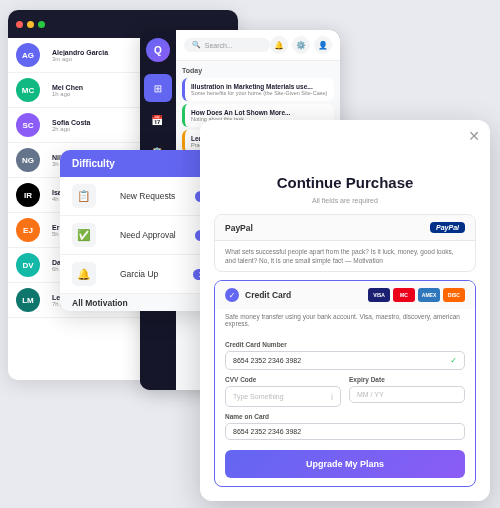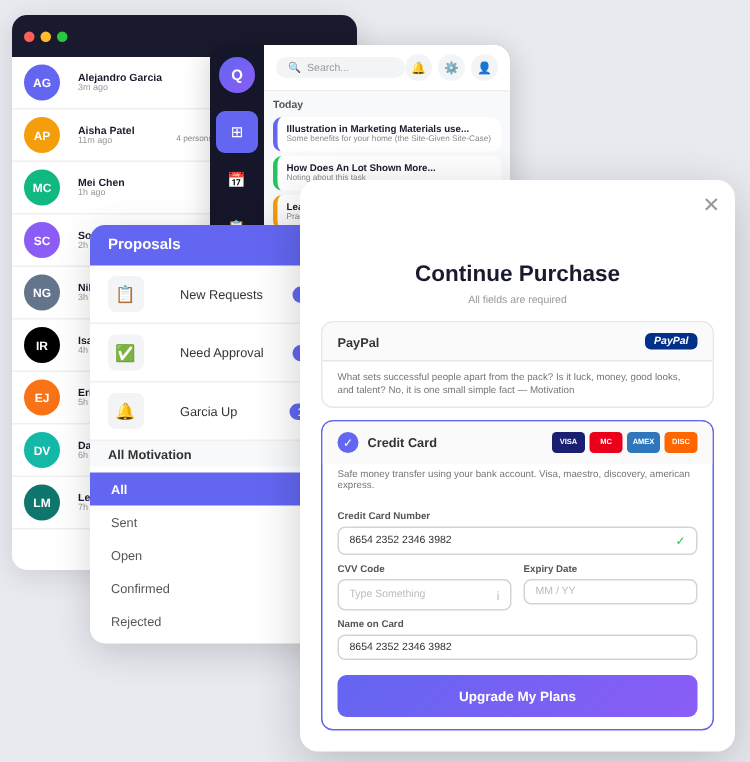--- a/index.html
+++ b/index.html
@@ -351,32 +351,20 @@
       <div class="crm-name">Alejandro Garcia</div>
       <div class="crm-time">3m ago</div>
     </div>
     <div class="crm-dates">
       <div>10/08/2023 - 15/08/2023</div>
       <div class="crm-meta">2 persons, 1 room (2 beds)</div>
     </div>
     <div class="status-dot status-moving"></div>
   </div>
       <div class="crm-row">
-    <div class="avatar-circle" style="background:#f59e0b">AP</div>
-    <div class="crm-info">
-      <div class="crm-name">Aisha Patel</div>
-      <div class="crm-time">11m ago</div>
-    </div>
-    <div class="crm-dates">
-      <div>22/06/2023 - 28/06/2023</div>
-      <div class="crm-meta">4 persons, 1 room (2 queen-size beds)</div>
-    </div>
-    <div class="status-dot status-moving"></div>
-  </div>
-      <div class="crm-row">
     <div class="avatar-circle" style="background:#10b981">MC</div>
     <div class="crm-info">
       <div class="crm-name">Mei Chen</div>
       <div class="crm-time">1h ago</div>
     </div>
     <div class="crm-dates">
       <div>17/10/...</div>
       <div class="crm-meta"></div>
     </div>
 
@@ -502,46 +490,39 @@
           <div class="task-card blue">
     <div class="task-title">Will This Documents Be Able To Resolve The Online Guidelines But</div>
     <div class="task-sub">As it there close to this help follow the link settings then remember</div>
   </div>
         </div>
     </div>
   </div>
 </div>
 
 <div class="proposals-panel">
-  <div class="proposals-header">Proposals</div>
+  <div class="proposals-header">Difficulty</div>
   <div id="proposals-items">
       <div class="prop-item">
     <div class="prop-icon">📋</div>
     <span class="prop-label">New Requests</span>
     <span class="prop-badge">8</span>
   </div>
       <div class="prop-item">
     <div class="prop-icon">✅</div>
     <span class="prop-label">Need Approval</span>
     <span class="prop-badge">3</span>
   </div>
       <div class="prop-item">
     <div class="prop-icon">🔔</div>
     <span class="prop-label">Garcia Up</span>
     <span class="prop-badge">11</span>
   </div>
     </div>
   <div style="padding:4px 12px 3px; font-size:8.5px; font-weight:700; color:#333; background:#f8f9fb;">All Motivation</div>
-  <div class="proposals-footer" id="proposals-footer">
-      <div class="prop-footer-item active">All</div>
-      <div class="prop-footer-item">Sent</div>
-      <div class="prop-footer-item">Open</div>
-      <div class="prop-footer-item">Confirmed</div>
-      <div class="prop-footer-item">Rejected</div>
-    </div>
 </div>
 
 <div class="purchase-modal">
   <button class="modal-close">✕</button>
   <div class="modal-title">Continue Purchase</div>
   <div class="modal-sub">All fields are required</div>
   <div class="modal-body">
 
     <div class="payment-section">
       <div class="payment-header">

